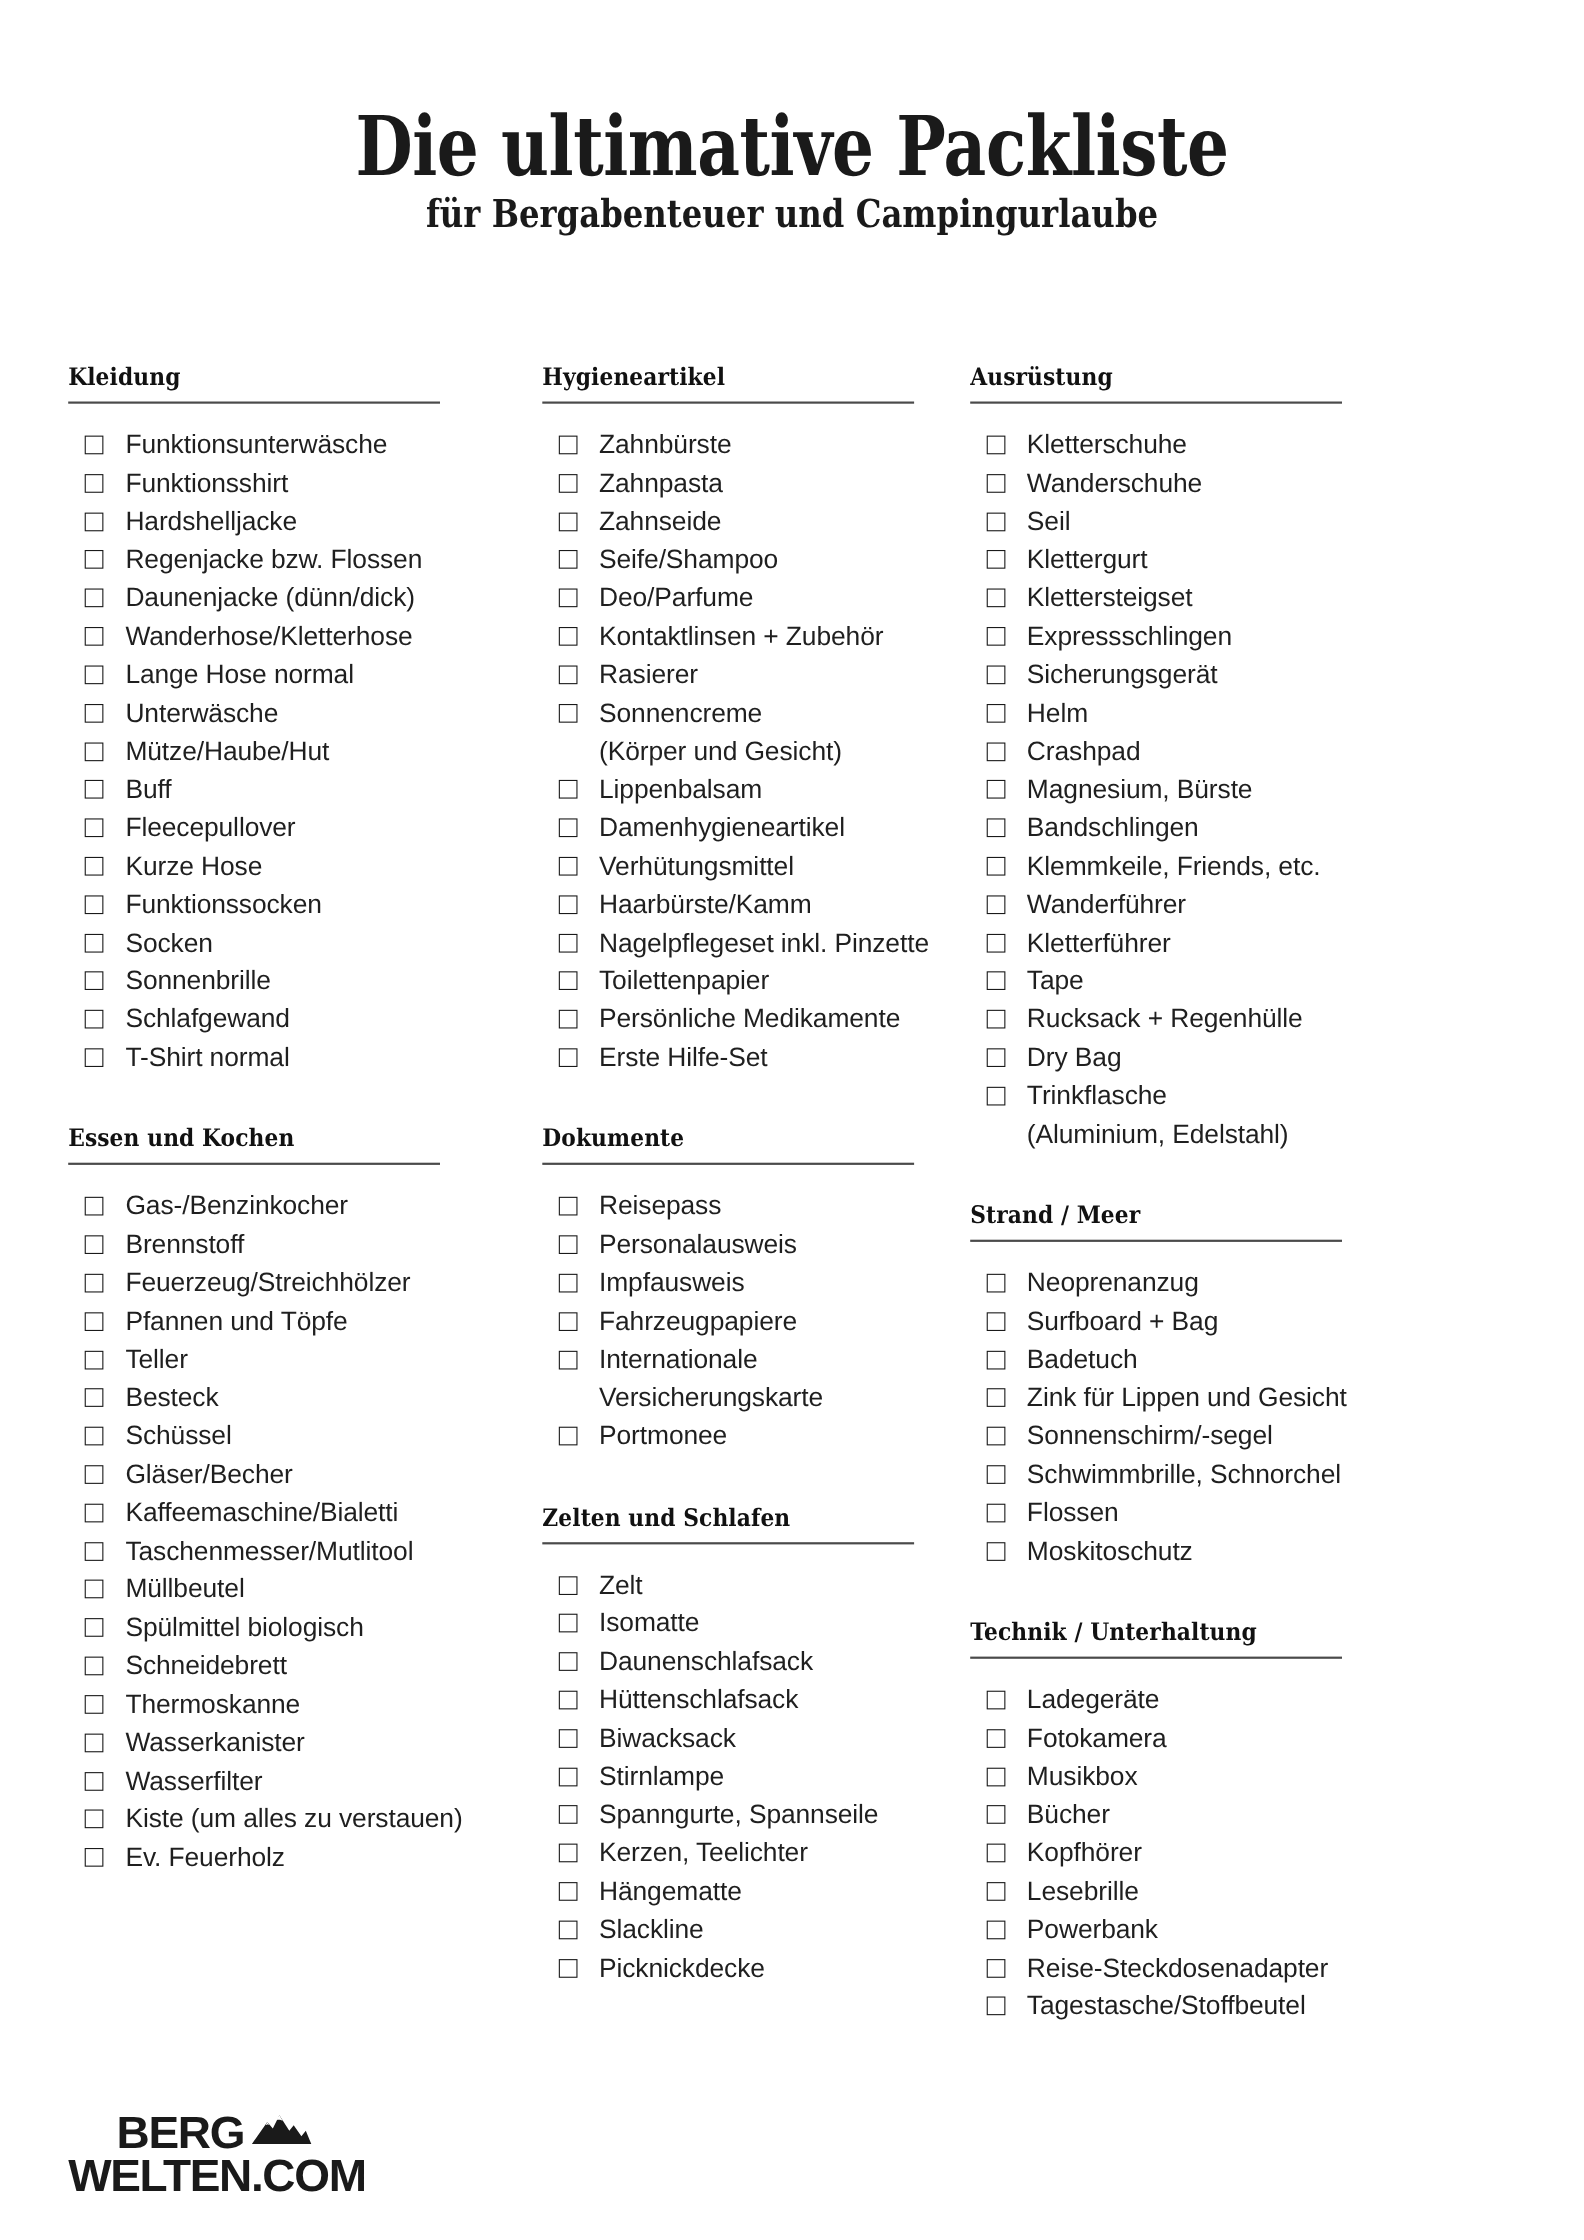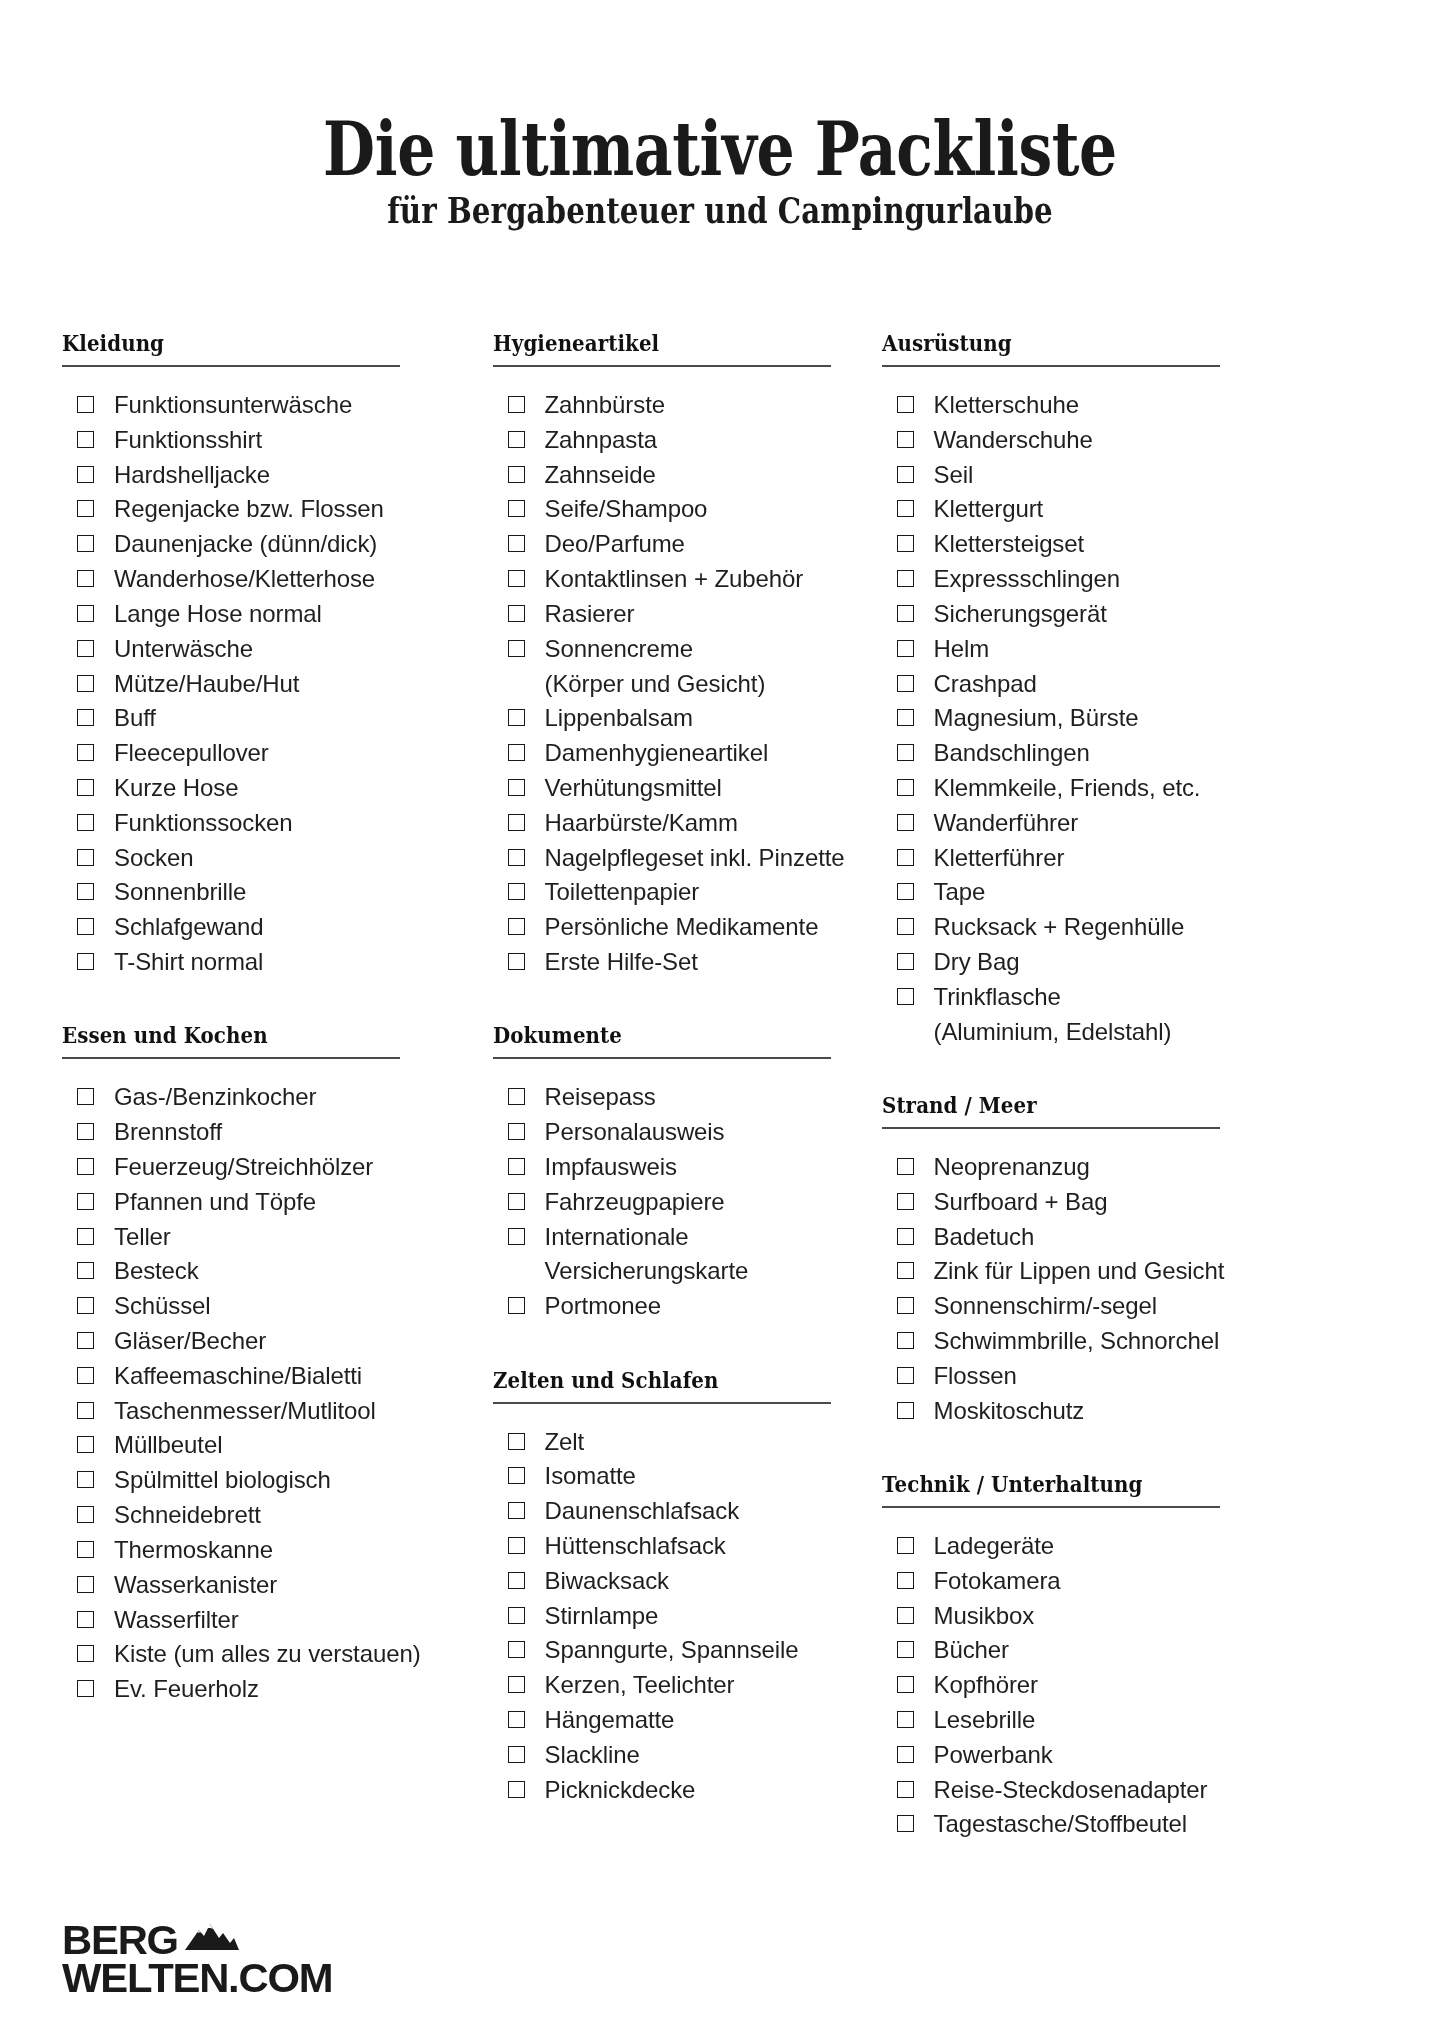--- a/index.html
+++ b/index.html
@@ -13,21 +13,21 @@
     font-family: "Liberation Sans", sans-serif;
     color: #1a1a1a;
     position: relative;
     overflow: hidden;
   }
 
   .page {
     width: 1440px;
     height: 2036px;
     box-sizing: border-box;
-    padding: 16px;
+    padding: 0;
     position: relative;
   }
 
   
   .title-block {
     text-align: center;
     padding-top: 96px;
   }
   .main-title {
     font-family: "DejaVu Serif", "Liberation Serif", serif;
@@ -134,20 +134,21 @@
   
   .logo {
     position: absolute;
     left: 62px;
     bottom: 38px;
     width: 330px;
   }
   .logo-row {
     display: flex;
     align-items: flex-start;
+    margin-left: 44px;
   }
   .logo-text {
     font-family: "Liberation Sans", sans-serif;
     font-weight: bold;
     font-size: 41px;
     line-height: 0.94;
     letter-spacing: -1.2px;
     color: #1a1a1a;
     transform: scaleX(1.02);
     transform-origin: left bottom;

